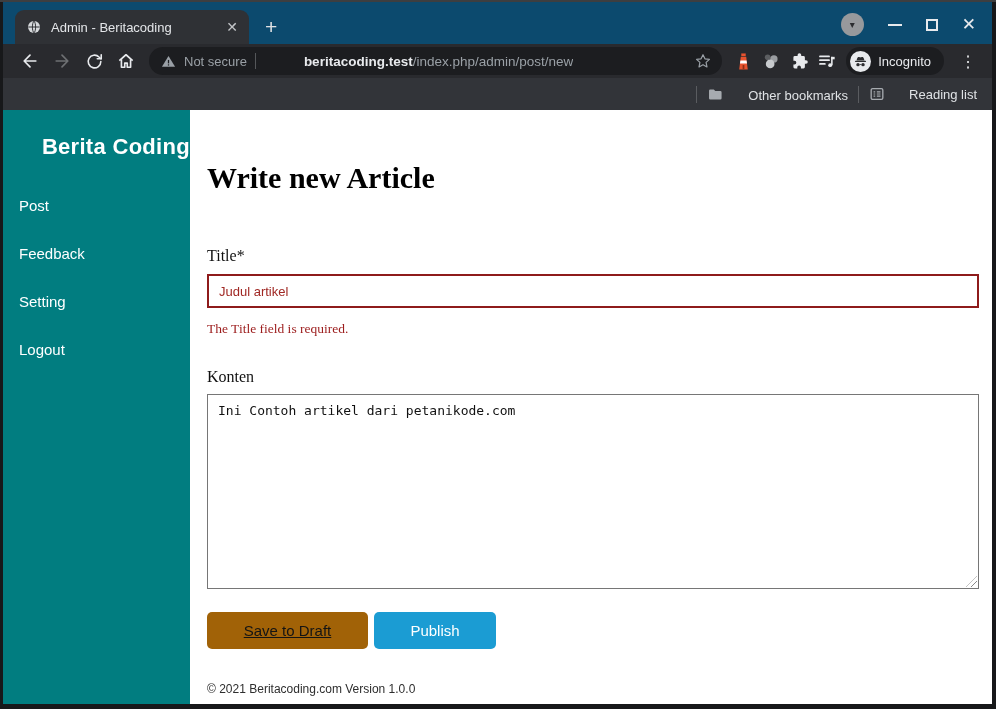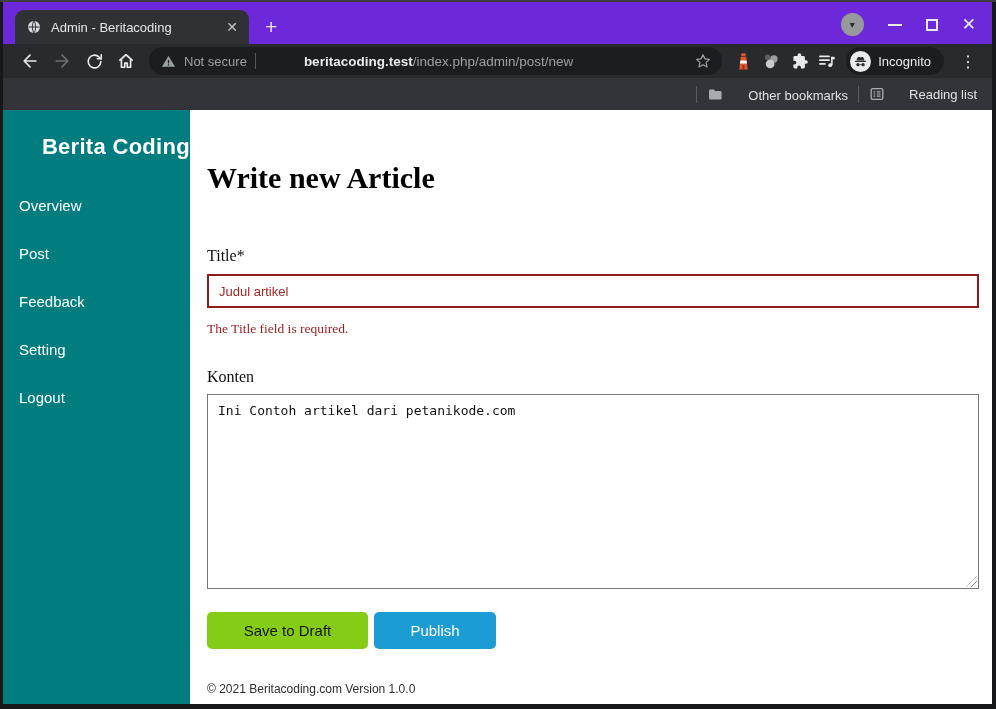--- a/index.html
+++ b/index.html
@@ -9,21 +9,21 @@
   .window {
     width: 996px; height: 709px;
     background: #17181a;
     border-top: 2px solid #3d3e40;
     padding: 0 4px 5px 3px;
     display: flex; flex-direction: column;
   }
 
   
   .tabstrip {
-    height: 42px; background: #6d28d9;
+    height: 42px; background: #0c4a6e;
     display: flex; align-items: flex-end;
   }
   .tab {
     margin-left: 12px; width: 234px; height: 34px;
     background: #2f3135; border-radius: 9px 9px 0 0;
     display: flex; align-items: center; gap: 9px;
     padding: 0 8px 0 11px;
   }
   .tab-title { flex: 1; font-size: 13px; color: #e4e6e9; white-space: nowrap; overflow: hidden; }
   .tab-close { font-size: 14px; color: #c3c5c8; cursor: default; padding: 0 3px; }
@@ -102,21 +102,21 @@
     padding: 8px 10px; font-family: "DejaVu Sans Mono", monospace;
     font-size: 13px; color: #111; outline: none;
   }
   .resize-grip {
     position: absolute; right: 2px; bottom: 2px; width: 11px; height: 11px;
     background: repeating-linear-gradient(135deg, transparent 0 3px, #8a8a8a 3px 4px);
     clip-path: polygon(100% 0, 100% 100%, 0 100%);
   }
   .btn-row { margin-top: 23px; display: flex; gap: 6px; font-family: "Liberation Sans", sans-serif; }
   .btn { height: 37px; border: none; border-radius: 5px; font-size: 15px; font-family: "Liberation Sans", sans-serif; cursor: pointer; }
-  .btn-draft { width: 161px; background: #84cc16; color: #141414; }
+  .btn-draft { width: 161px; background: #a16207; color: #141414; text-decoration: underline; }
   .btn-publish { width: 122px; background: #1b9cd3; color: #ffffff; }
   .footer { margin-top: 33px; font-family: "Liberation Sans", sans-serif; font-size: 12px; color: #2e2e2e; }
 </style>
 </head>
 <body>
 
 <div class="window">
 
   <div class="tabstrip">
     <div class="tab">
@@ -261,21 +261,20 @@
         </span>
       <span>Reading list</span>
     </span>
   </div>
 
   <div class="page">
 
     <aside class="sidebar">
       <div class="brand">Berita Coding</div>
       <nav class="nav">
-        <div class="nav-item">Overview</div>
         <div class="nav-item">Post</div>
         <div class="nav-item">Feedback</div>
         <div class="nav-item">Setting</div>
         <div class="nav-item">Logout</div>
       </nav>
     </aside>
 
     <main class="main">
       <h1>Write new Article</h1>
 

